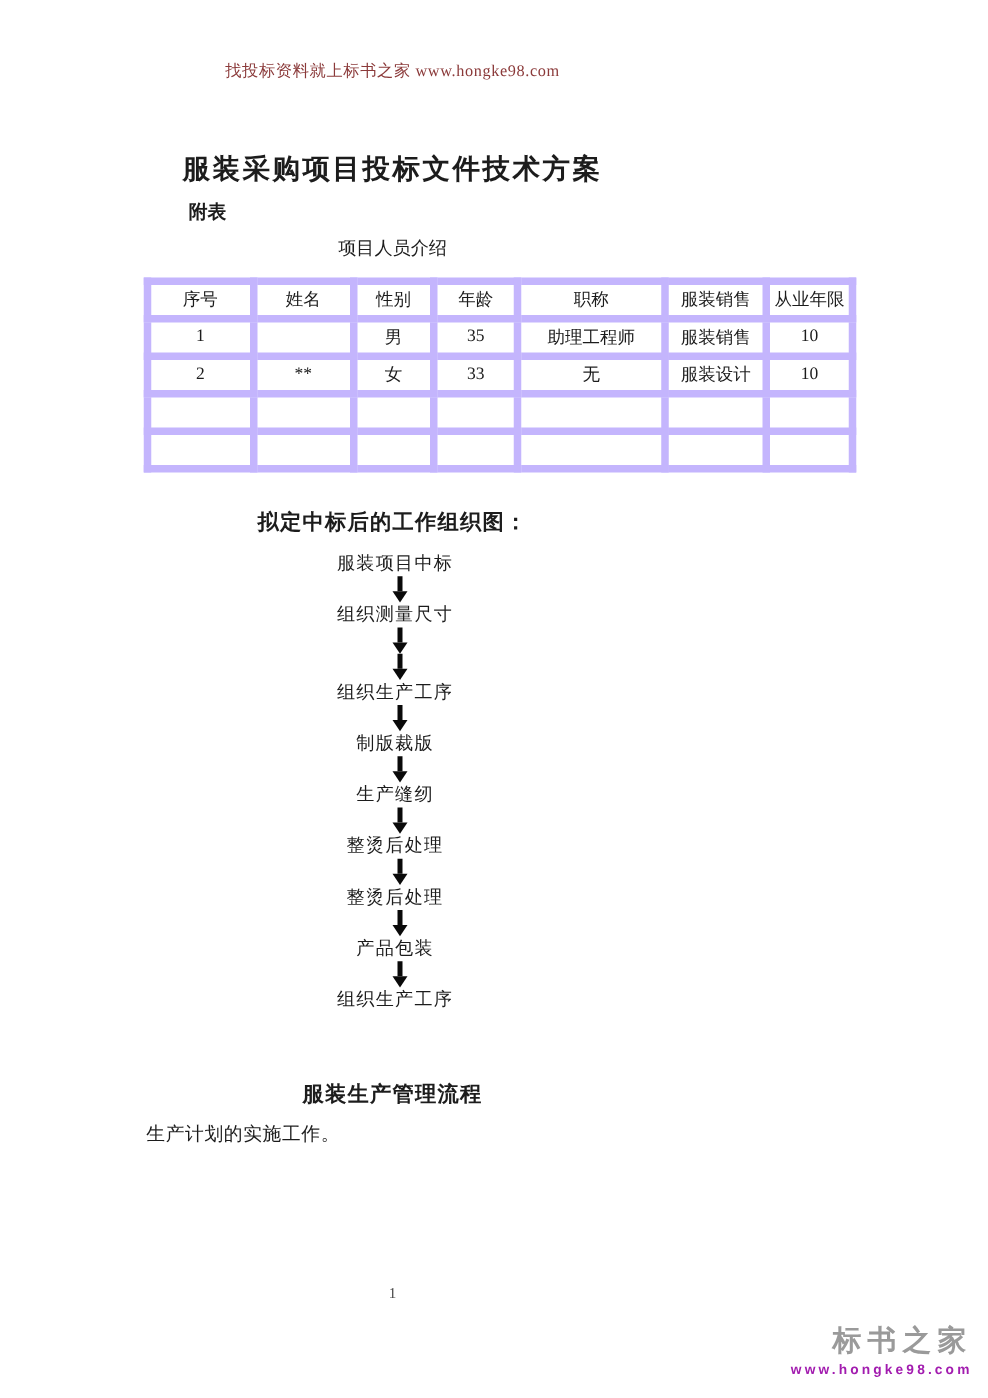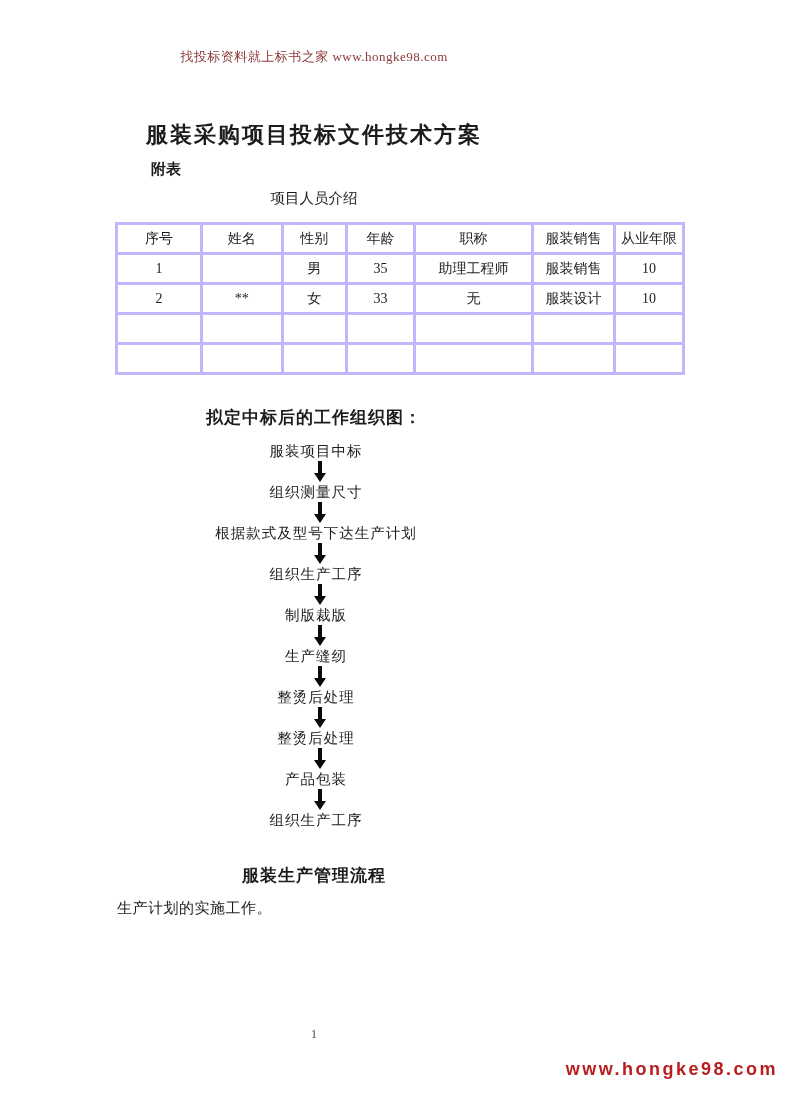--- a/index.html
+++ b/index.html
@@ -39,21 +39,21 @@
   table.personnel {
     position: absolute;
     left: 115px;
     top: 222px;
     width: 570px;
     border-collapse: collapse;
     border: 2px solid #000;
     table-layout: fixed;
   }
   table.personnel th, table.personnel td {
-    border: 3px solid #c4b5fd;
+    border: 6px solid #c4b5fd;
     height: 30px;
     text-align: center;
     vertical-align: middle;
     font-size: 14px;
     font-weight: normal;
     padding: 0 2px;
     overflow: hidden;
     white-space: nowrap;
   }
   .org-heading {
@@ -127,22 +127,22 @@
     font-family: "Liberation Sans", "DejaVu Sans", sans-serif;
   }
   .watermark .brand {
     font-size: 23px;
     font-weight: bold;
     color: #9a9a9a;
     letter-spacing: 5px;
   }
   .watermark .url {
     margin-top: 2px;
-    font-size: 18px;
-    color: #b91c1c;
+    font-size: 11px;
+    color: #a21caf;
     letter-spacing: 2.5px;
     font-weight: bold;
   }
 </style>
 </head>
 <body>
 
 <div class="centered header-note">找投标资料就上标书之家 www.hongke98.com</div>
 
 <div class="centered doc-title">服装采购项目投标文件技术方案</div>
@@ -218,21 +218,20 @@
     <div class="flow-step">服装项目中标</div>
     <div class="flow-arrow">
       <span class="shaft"></span>
       <span class="head"></span>
     </div>
     <div class="flow-step">组织测量尺寸</div>
     <div class="flow-arrow">
       <span class="shaft"></span>
       <span class="head"></span>
     </div>
-    <div class="flow-step">根据款式及型号下达生产计划</div>
     <div class="flow-arrow">
       <span class="shaft"></span>
       <span class="head"></span>
     </div>
     <div class="flow-step">组织生产工序</div>
     <div class="flow-arrow">
       <span class="shaft"></span>
       <span class="head"></span>
     </div>
     <div class="flow-step">制版裁版</div>
@@ -265,14 +264,15 @@
 
 <div class="centered process-heading">服装生产管理流程</div>
 
 <div class="process-lines">
     <div class="process-line">生产计划的实施工作。</div>
   </div>
 
 <div class="centered page-number">1</div>
 
 <div class="watermark">
+  <div class="brand">标书之家</div>
   <div class="url">www.hongke98.com</div>
 </div>
 
 </body></html>

